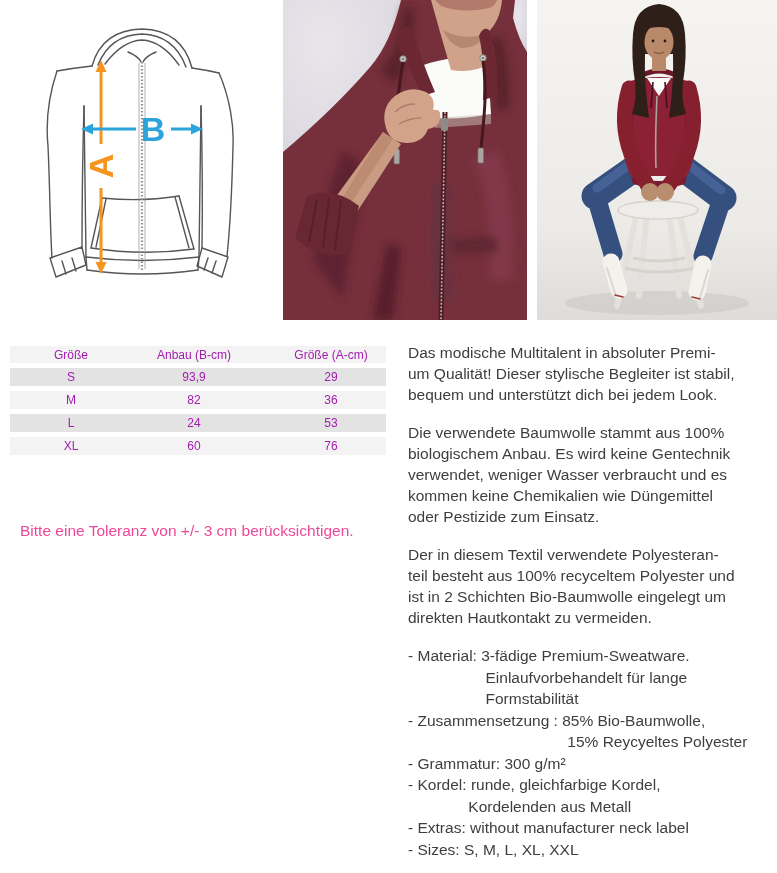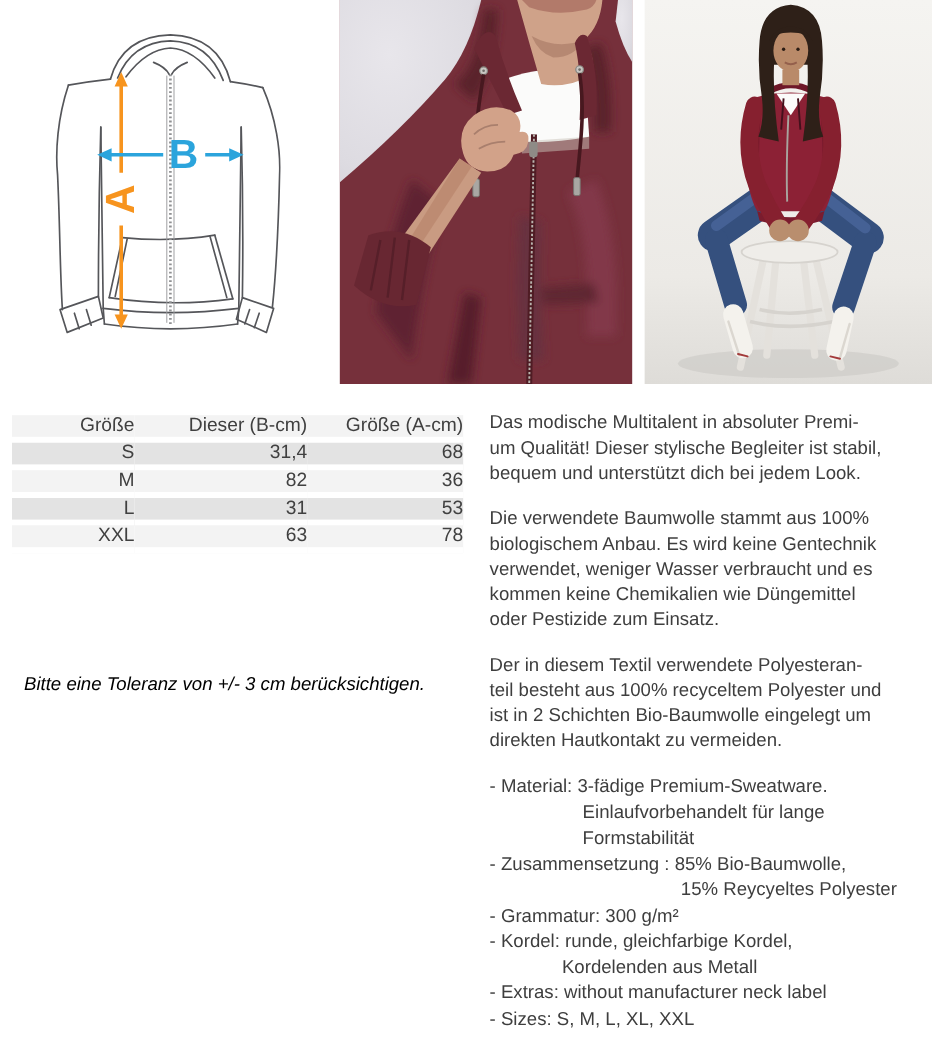--- a/index.html
+++ b/index.html
@@ -15,31 +15,31 @@
   #diagram-svg   { position:absolute; left:44px; top:18px; }
   #closeup-box   { left:283px; top:0; width:244px; height:320px; }
   #fullshot-box  { left:537px; top:0; width:240px; height:320px; }
   #closeup-box svg, #fullshot-box svg { display:block; }
 
   
   #size-table-wrap { left:10px; top:346px; width:376px; }
   table { border-collapse:separate; border-spacing:0; width:376px; table-layout:fixed; }
   col.c1 { width:102px; } col.c2 { width:144px; } col.c3 { width:130px; }
   th, td {
-    height:23px; padding:0 0 0 20px; text-align:right; vertical-align:middle;
-    font-size:16px; font-weight:400; color:#404040;
+    height:23px; padding:0 0 0 20px; text-align:center; vertical-align:middle;
+    font-size:12px; font-weight:400; color:#a21caf;
     border-bottom:5px solid #ffffff; white-space:nowrap; overflow:hidden;
   }
   thead th { background:#f3f3f3; height:22px; }
   tbody tr:nth-child(odd)  td { background:#e3e3e3; }
   tbody tr:nth-child(even) td { background:#f3f3f3; }
 
   #tolerance-note {
-    left:20px; top:560px; width:370px;
-    font-size:15.5px; color:#000000; line-height:21px;font-style:italic;
+    left:20px; top:520px; width:370px;
+    font-size:15.5px; color:#ec4899; line-height:21px;
   }
 
   
   #description-col { left:408px; top:342px; width:385px; }
   .para {
     white-space:pre-wrap; font-size:15.5px; line-height:21px;
     color:#3e3e3e; margin:0 0 17px 0;
   }
   .spec {
     white-space:pre-wrap; font-size:15.5px; line-height:21.5px;
@@ -248,45 +248,45 @@
   <table>
     <colgroup>
         <col class="c1">
         <col class="c2">
         <col class="c3">
       </colgroup>
     <thead>
       <tr>
 
       <th>Größe</th>
-          <th>Dieser (B-cm)</th>
+          <th>Anbau (B-cm)</th>
           <th>Größe (A-cm)</th>
         </tr>
     </thead>
     <tbody>
 
     <tr>
         <td>S</td>
-        <td>31,4</td>
-        <td>68</td>
+        <td>93,9</td>
+        <td>29</td>
       </tr>
         <tr>
         <td>M</td>
         <td>82</td>
         <td>36</td>
       </tr>
         <tr>
         <td>L</td>
-        <td>31</td>
+        <td>24</td>
         <td>53</td>
       </tr>
         <tr>
-        <td>XXL</td>
-        <td>63</td>
-        <td>78</td>
+        <td>XL</td>
+        <td>60</td>
+        <td>76</td>
       </tr>
       </tbody>
   </table>
 </div>
 
 <div class="abs" id="tolerance-note">Bitte eine Toleranz von +/- 3 cm berücksichtigen.</div>
 
 <div class="abs" id="description-col">
   <div>
 

